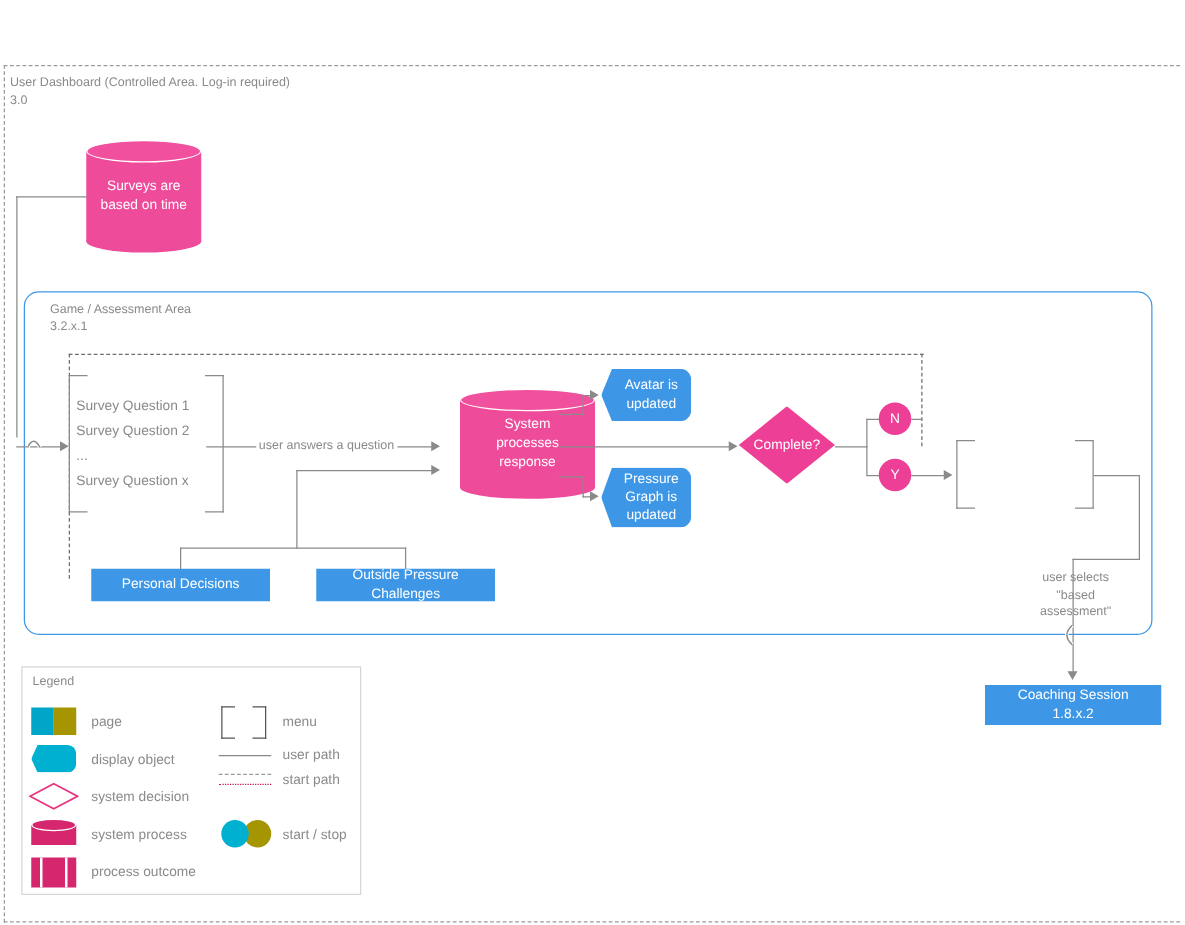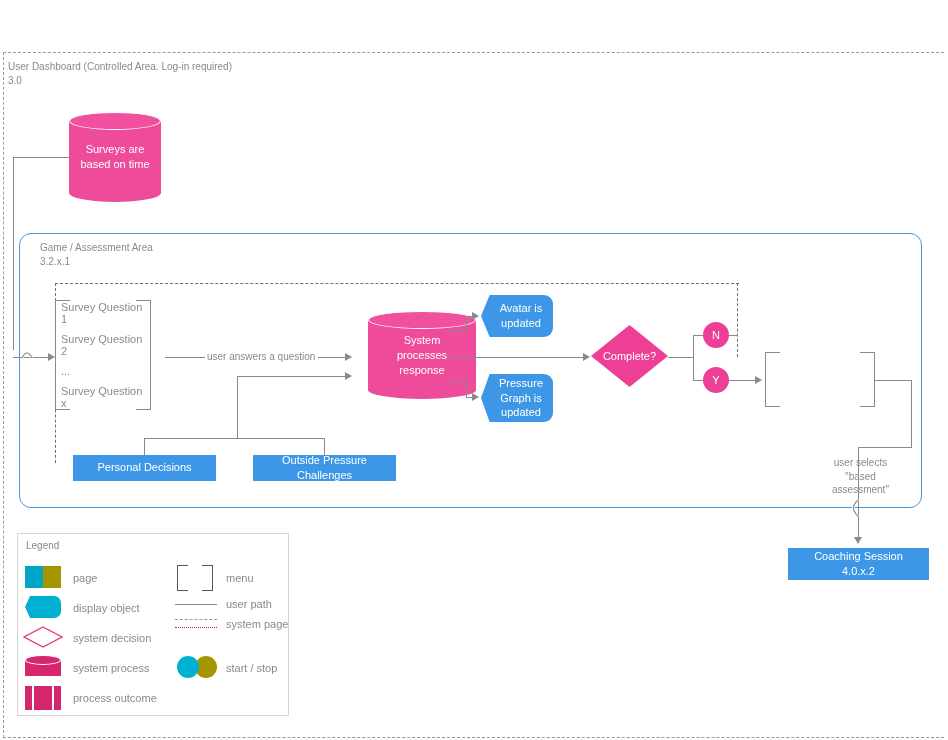--- a/index.html
+++ b/index.html
@@ -36,21 +36,21 @@
   #cyl-surveys{left:69px;top:112px;width:92px;height:90px;}
   #cyl-process{left:368px;top:311px;width:108px;height:88px;}
 
   
   .menu{position:absolute;}
   .menu .br{position:absolute;top:0;bottom:0;width:14px;border:1.3px solid #8a8a8a;}
   .menu .brl{left:0;border-right:none;}
   .menu .brr{right:0;border-left:none;}
   .menu .items{position:absolute;left:6px;right:6px;top:50%;transform:translateY(-50%);}
   .menu .items div{font-size:11px;color:#8a8a8a;padding:4px 0;}
-  #menu-questions{left:55px;top:300px;width:96px;height:110px;}
+  #menu-questions{left:55px;top:300px;width:124px;height:110px;}
   #menu-actions{left:765px;top:352px;width:110px;height:55px;}
 
   
   .display-obj{position:absolute;background:#3d97e6;color:#fff;font-size:11px;
       text-align:center;display:flex;align-items:center;justify-content:center;
       line-height:1.35;white-space:pre-line;border-radius:0 9px 9px 0;
       clip-path:polygon(12% 0,100% 0,100% 100%,12% 100%,0 50%);padding-left:8px;box-sizing:border-box;}
   #obj-avatar{left:481px;top:295px;width:72px;height:42px;}
   #obj-pressure{left:481px;top:374px;width:72px;height:48px;}
 
@@ -228,21 +228,21 @@
   <path d="M7,0 Q-2,8 7,16" fill="none" stroke="#ffffff" stroke-width="3"></path>
   <path d="M7,0 Q-2,8 7,16" fill="none" stroke="#8a8a8a" stroke-width="1.2"></path>
 </svg>
 <div class="arrow-down abs" style="left:854px;top:537px;"></div>
 <div class="abs txt" style="left:818px;top:456px;text-align:center;width:85px;">user selects
 "based assessment"</div>
 
 <div class="blue-box" id="box-personal">Personal Decisions</div>
 <div class="blue-box" id="box-outside">Outside Pressure Challenges</div>
 <div class="blue-box" id="box-coaching">Coaching Session
-4.0.x.2</div>
+1.8.x.2</div>
 
 <div class="abs" id="legend"></div>
 <div class="abs txt" id="legend-title">Legend</div>
 
 <div class="sw-page" style="left:25px;top:566px;">
   <div class="a"></div>
     <div class="b"></div>
 </div>
 <div class="lg-label" style="left:73px;top:572px;">page</div>
 
@@ -272,19 +272,19 @@
   <div class="br brl"></div>
     <div class="br brr"></div>
 </div>
 <div class="lg-label" style="left:226px;top:572px;">menu</div>
 
 <div class="sw-user-path" style="left:175px;top:604px;"></div>
 <div class="lg-label" style="left:226px;top:598px;">user path</div>
 
 <div class="sw-sys-path" style="left:175px;top:619px;"></div>
 <div class="sw-sys-path2" style="left:175px;top:627px;"></div>
-<div class="lg-label" style="left:226px;top:618px;">system page</div>
+<div class="lg-label" style="left:226px;top:618px;">start path</div>
 
 <div class="sw-startstop" style="left:177px;top:656px;">
   <div class="c2"></div>
     <div class="c1"></div>
 </div>
 <div class="lg-label" style="left:226px;top:662px;">start / stop</div>
 
 </body></html>

